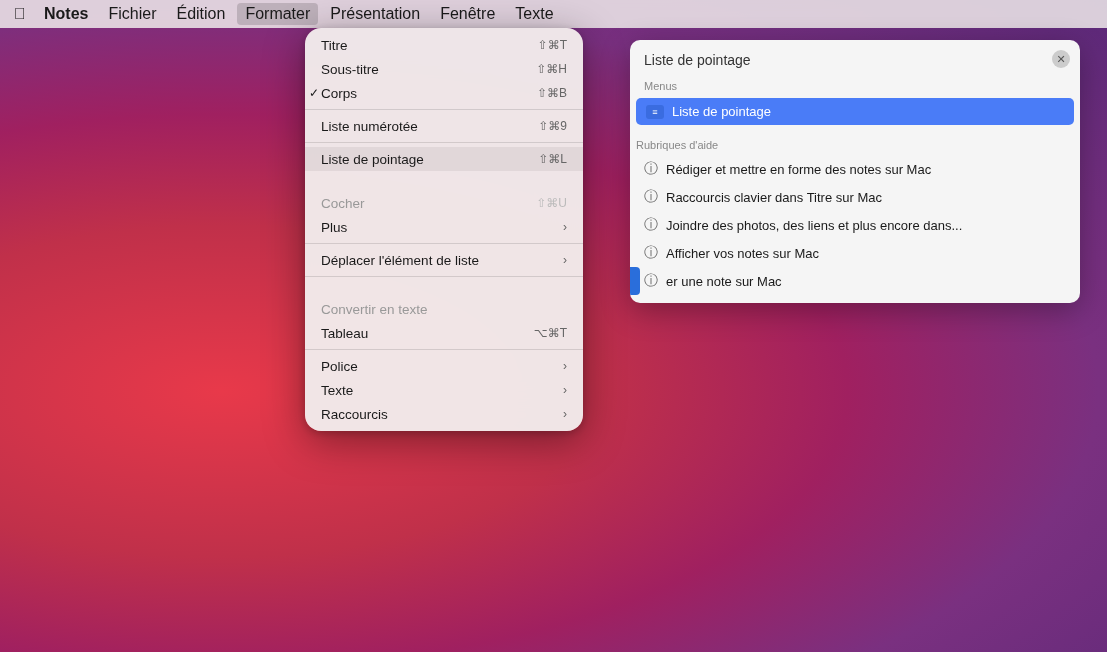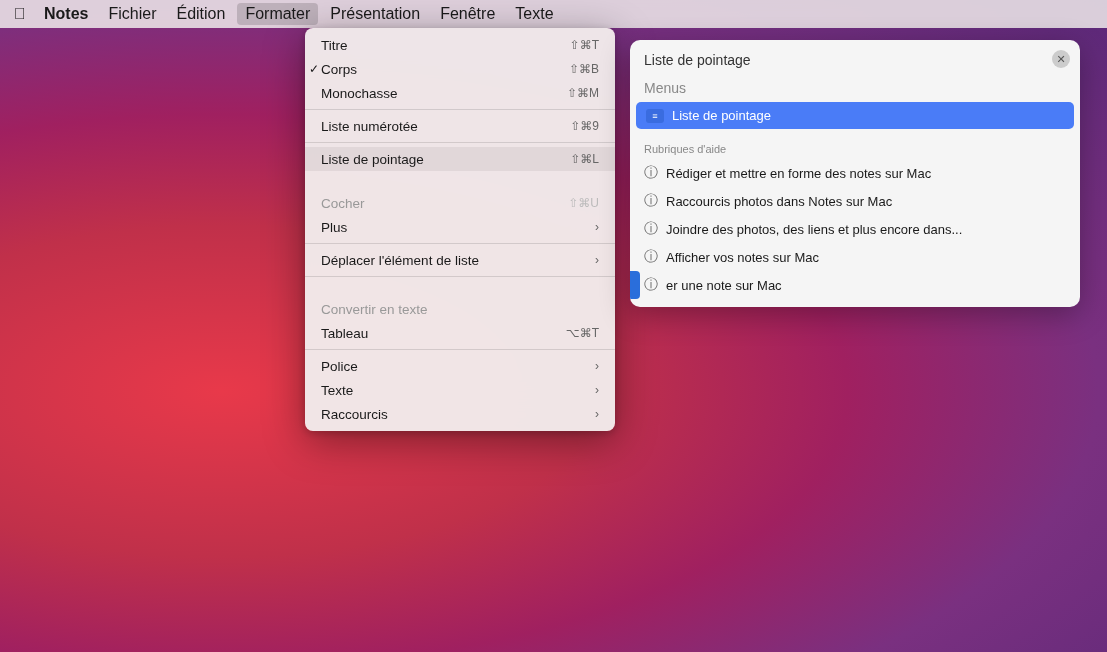--- a/index.html
+++ b/index.html
@@ -51,24 +51,24 @@
     }
     .menubar-item.active {
       background: rgba(0,0,0,0.15);
     }
 
     
     .dropdown-menu {
       position: absolute;
       top: 28px;
       left: 305px;
-      width: 310px;
+      width: 278px;
       background: rgba(242, 235, 235, 0.97);
       backdrop-filter: blur(20px);
-      border-radius: 8px;
+      border-radius: 16px;
       box-shadow: 0 10px 40px rgba(0,0,0,0.4), 0 2px 8px rgba(0,0,0,0.2);
       z-index: 200;
       padding: 5px 0;
     }
     .menu-item {
       display: flex;
       align-items: center;
       padding: 4px 16px;
       font-size: 13.5px;
       color: #1a1a1a;
@@ -141,27 +141,27 @@
       justify-content: center;
       font-size: 11px;
       color: #555;
       cursor: pointer;
       position: absolute;
       right: 10px;
       top: 10px;
     }
     .help-section-label {
       padding: 4px 14px 6px 14px;
-      font-size: 14px;
+      font-size: 11px;
       color: #888;
       font-weight: 500;
       text-transform: none;
     }
     .help-topics-label {
-      padding: 8px 14px 4px 14px;
+      padding: 8px 14px 4px 6px;
       font-size: 11px;
       color: #888;
       font-weight: 500;
     }
     .help-topic-item {
       display: flex;
       align-items: center;
       padding: 5px 14px;
       font-size: 13px;
       color: #1a1a1a;
@@ -190,32 +190,32 @@
   <div class="menubar-item">Texte</div>
 </div>
 
 <div class="dropdown-menu">
 
   <div class="menu-item">
     <span>Titre</span>
     <span class="shortcut">⇧⌘T</span>
   </div>
 
+  <div class="menu-item">
+    <span>Sous-titre</span>
+    <span class="shortcut">⇧⌘H</span>
+  </div>
 
 
   <div class="menu-item">
     <span class="checkmark">✓</span>
     <span>Corps</span>
     <span class="shortcut">⇧⌘B</span>
   </div>
 
-  <div class="menu-item">
-    <span>Monochasse</span>
-    <span class="shortcut">⇧⌘M</span>
-  </div>
 
   <div class="menu-separator"></div>
 
 
 
   <div class="menu-item">
     <span>Liste numérotée</span>
     <span class="shortcut">⇧⌘9</span>
   </div>
 
@@ -284,21 +284,21 @@
     <span style="color: white; font-size: 13px;">Liste de pointage</span>
   </div>
   <div class="help-topics-label">Rubriques d'aide</div>
 
   <div class="help-topic-item">
     <span class="help-topic-icon">ⓘ</span>
     <span>Rédiger et mettre en forme des notes sur Mac</span>
   </div>
   <div class="help-topic-item">
     <span class="help-topic-icon">ⓘ</span>
-    <span>Raccourcis photos dans Notes sur Mac</span>
+    <span>Raccourcis clavier dans Titre sur Mac</span>
   </div>
   <div class="help-topic-item">
     <span class="help-topic-icon">ⓘ</span>
     <span>Joindre des photos, des liens et plus encore dans...</span>
   </div>
   <div class="help-topic-item">
     <span class="help-topic-icon">ⓘ</span>
     <span>Afficher vos notes sur Mac</span>
   </div>
   <div class="help-topic-item" style="position: relative;">

